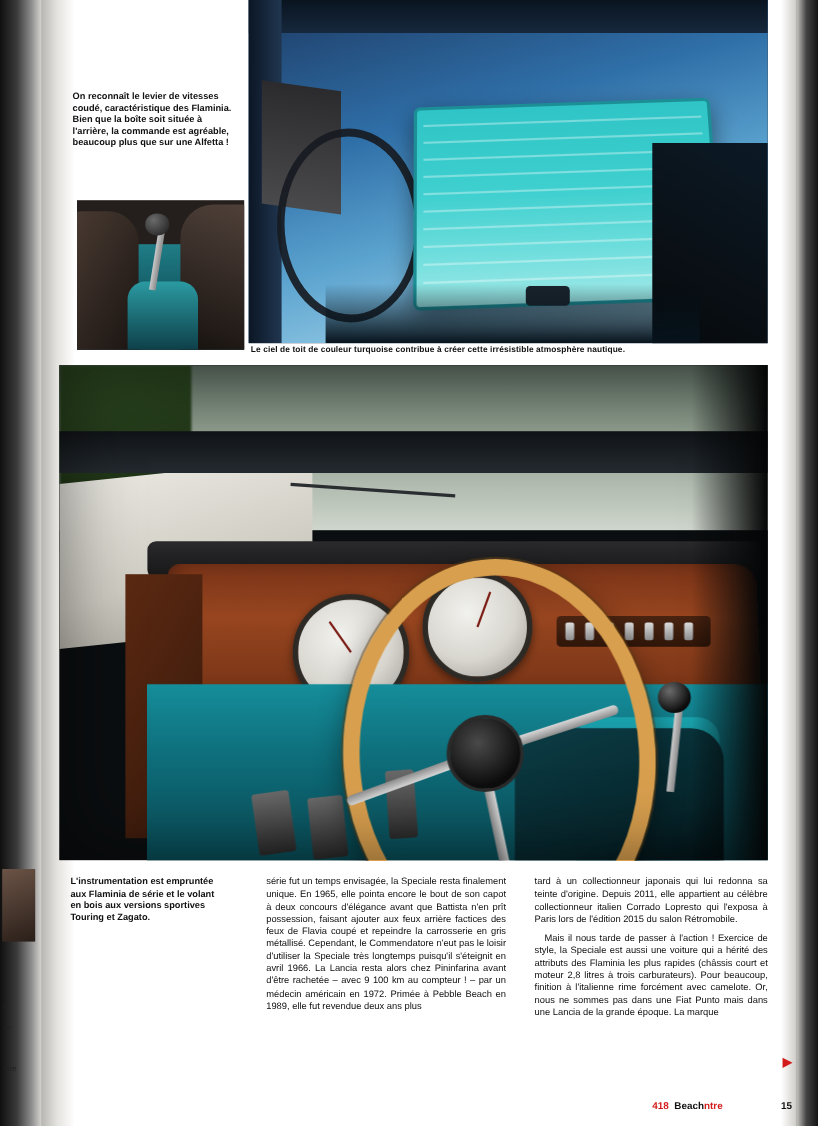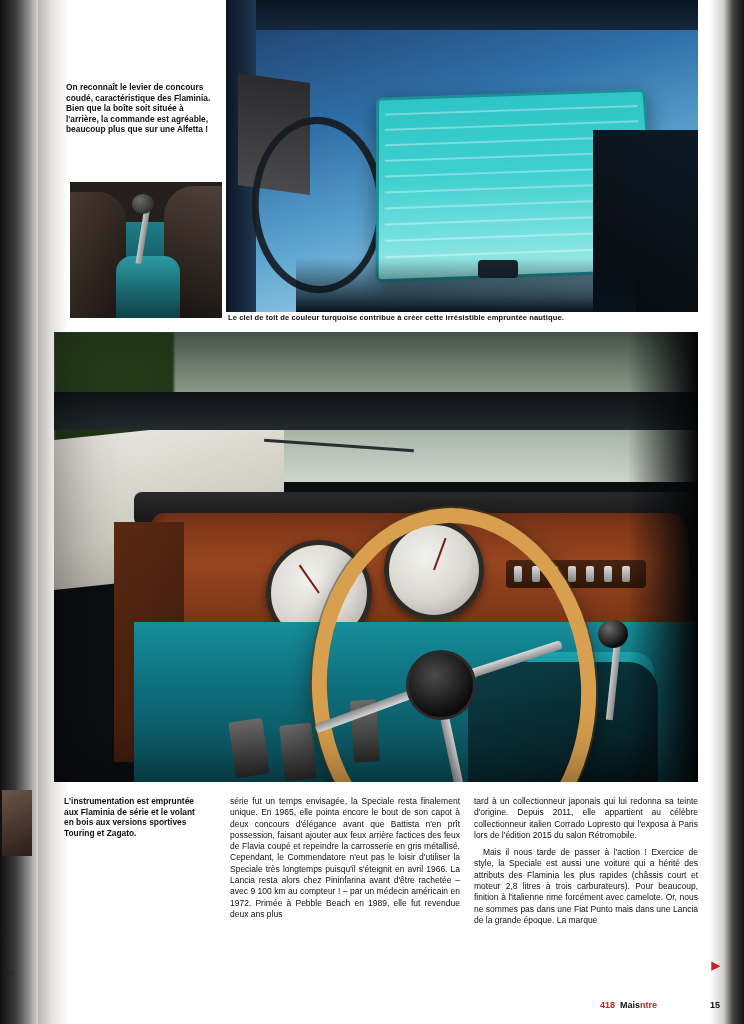--- a/index.html
+++ b/index.html
@@ -333,21 +333,21 @@
     color: #111;
   }
   .col {
     position: absolute;
     top: 796px;
     font-size: 8.5px;
     line-height: 11.3px;
     color: #0e0e0e;
     text-align: justify;
   }
-  .col p { margin: 0 0 0 0; text-indent: 0; }
+  .col p { margin: 0 0 0 12px; text-indent: 0; }
   .col p + p { margin-top: 6px; text-indent: 9px; }
   .col-2 { left: 230px; width: 230px; }
   .col-3 { left: 474px; width: 224px; }
 
   .folio {
     position: absolute;
     right: 24px; bottom: 14px;
     font-size: 9px;
     color: #111;
     display: flex;
@@ -419,32 +419,32 @@
       <div class="rib" style="top:110px"></div>
       <div class="rib" style="top:126px"></div>
       <div class="rib" style="top:142px"></div>
       <div class="rib" style="top:158px"></div>
     </div>
     <div class="pt-dark-right"></div>
     <div class="pt-mirror"></div>
     <div class="pt-dark-bottom"></div>
   </div>
 
-  <div class="left-textbox">On reconnaît le levier de concours coudé, caractéristique des Flaminia. Bien que la boîte soit située à l'arrière, la commande est agréable, beaucoup plus que sur une Alfetta !</div>
+  <div class="left-textbox">On reconnaît le levier de vitesses coudé, caractéristique des Flaminia. Bien que la boîte soit située à l'arrière, la commande est agréable, beaucoup plus que sur une Alfetta !</div>
 
   <div class="photo-inset">
     <div class="pi-floor"></div>
     <div class="pi-seat-l"></div>
     <div class="pi-seat-r"></div>
     <div class="pi-tunnel"></div>
     <div class="pi-lever"></div>
     <div class="pi-knob"></div>
   </div>
 
-  <div class="caption-top">Le ciel de toit de couleur turquoise contribue à créer cette irrésistible empruntée nautique.</div>
+  <div class="caption-top">Le ciel de toit de couleur turquoise contribue à créer cette irrésistible atmosphère nautique.</div>
 
   <div class="photo-main">
     <div class="pm-sky"></div>
     <div class="pm-green"></div>
     <div class="pm-hood"></div>
     <div class="pm-wiper"></div>
     <div class="pm-windshield-frame"></div>
 
     <div class="pm-dash-top"></div>
     <div class="pm-dash"></div>
@@ -503,17 +503,17 @@
 
   <div class="col col-3">
     <p>tard à un collectionneur japonais qui lui redonna sa teinte d'origine. Depuis 2011, elle appartient au célèbre collectionneur italien Corrado Lopresto qui l'exposa à Paris lors de l'édition 2015 du salon Rétromobile.</p>
     <p>Mais il nous tarde de passer à l'action ! Exercice de style, la Speciale est aussi une voiture qui a hérité des attributs des Flaminia les plus rapides (châssis court et moteur 2,8 litres à trois carburateurs). Pour beaucoup, finition à l'italienne rime forcément avec camelote. Or, nous ne sommes pas dans une Fiat Punto mais dans une Lancia de la grande époque. La marque</p>
   </div>
 
   <div class="arrow">▶</div>
 
   <div class="folio">
     <span class="num-left">418</span>
-    <span class="brand"><span>Mais</span><span class="red">ntre</span></span>
+    <span class="brand"><span>Beach</span><span class="red">ntre</span></span>
     <span class="pageno">15</span>
   </div>
 
 </div>
 
 </body></html>

